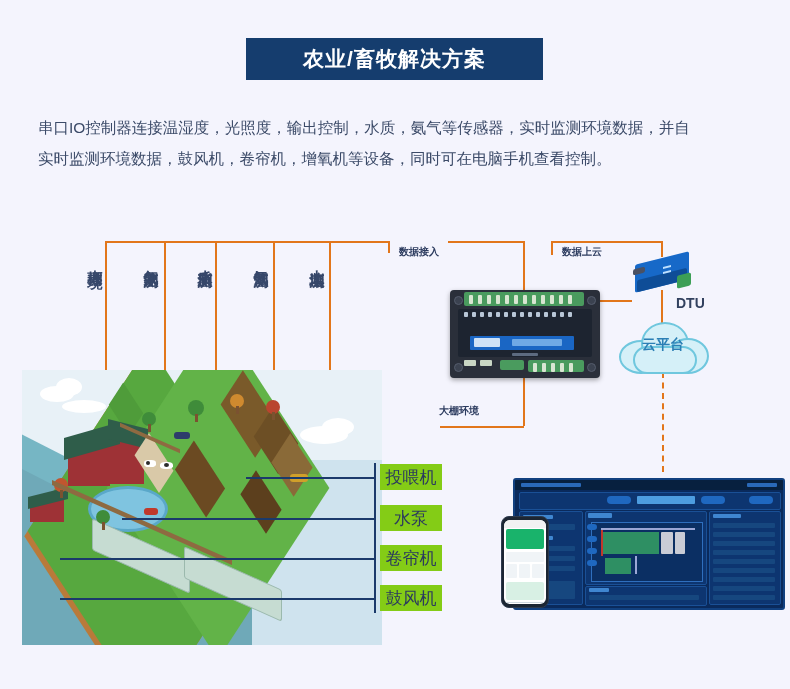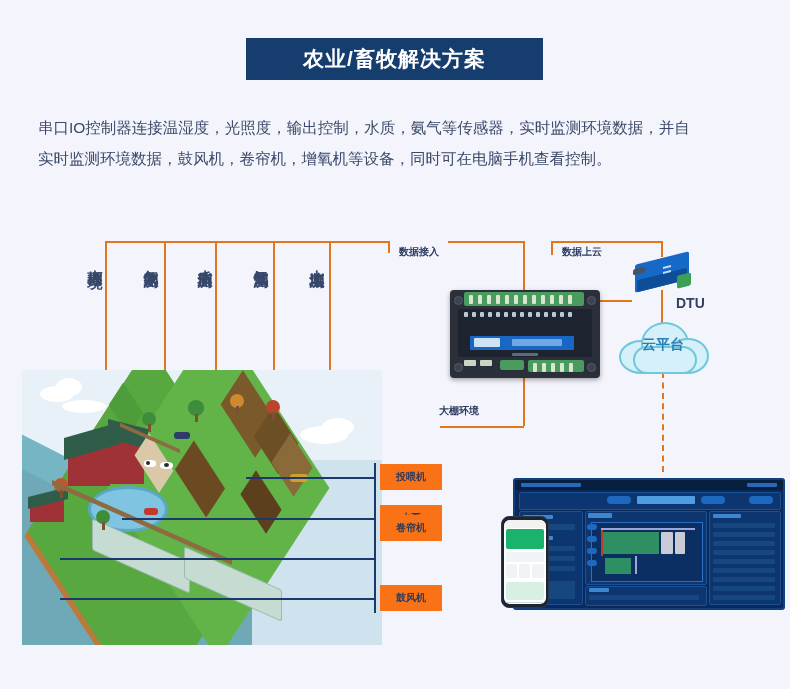--- a/index.html
+++ b/index.html
@@ -53,22 +53,22 @@
   
   .hlabel{
     position:absolute;font-size:10px;font-weight:bold;color:#2b3a5e;
     white-space:nowrap;
   }
 
   
   .devbox{
     position:absolute;width:62px;height:26px;
     display:flex;align-items:center;justify-content:center;
-    font-size:10px;font-weight:bold;color:#2b3a5e;
-    background:#f97316;
+    font-size:17px;font-weight:normal;color:#2b3a5e;
+    background:#84cc16;
   }
 
   
   .farm{
     position:absolute;left:22px;top:370px;width:360px;height:275px;
     background:#cfe3ee;
     overflow:hidden;
   }
   .farm .sky{position:absolute;left:0;top:0;width:100%;height:90px;background:#e8f1f7;}
   .farm .cloud{position:absolute;background:#ffffff;border-radius:50%;}
@@ -402,21 +402,21 @@
   <div class="cloud-text">云平台</div>
 
   <div class="nv-h" style="left:246px;top:477px;width:128px;"></div>
   <div class="nv-h" style="left:122px;top:518px;width:252px;"></div>
   <div class="nv-h" style="left:60px;top:558px;width:314px;"></div>
   <div class="nv-h" style="left:60px;top:598px;width:314px;"></div>
   <div class="nv-v" style="left:374px;top:463px;height:150px;"></div>
 
   <div class="devbox" style="left:380px;top:464px;">投喂机</div>
   <div class="devbox" style="left:380px;top:505px;">水泵</div>
-  <div class="devbox" style="left:380px;top:515px;">卷帘机</div>
+  <div class="devbox" style="left:380px;top:545px;">卷帘机</div>
   <div class="devbox" style="left:380px;top:585px;">鼓风机</div>
 
   <div class="bracket br-h" style="left:440px;top:426px;width:84px;"></div>
 
   <div class="monitor">
     <div class="mon-bar"></div>
     <div class="mon-row" style="left:6px;top:3px;width:60px;height:4px;background:#2a69b8;"></div>
     <div class="mon-row" style="left:232px;top:3px;width:30px;height:4px;background:#2a69b8;"></div>
 
     <div class="mon-panel" style="left:4px;top:12px;width:260px;height:16px;"></div>

